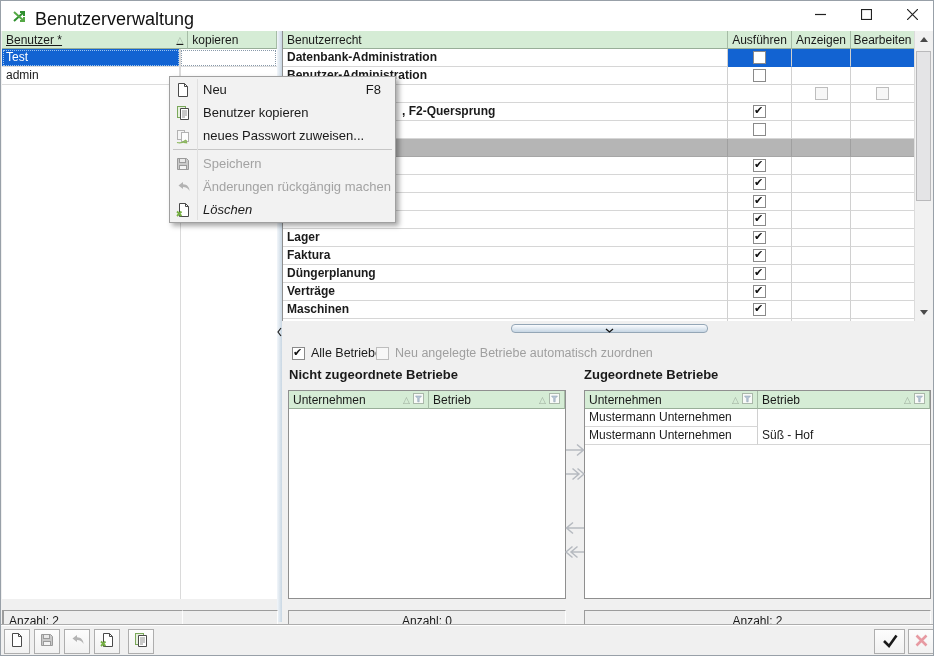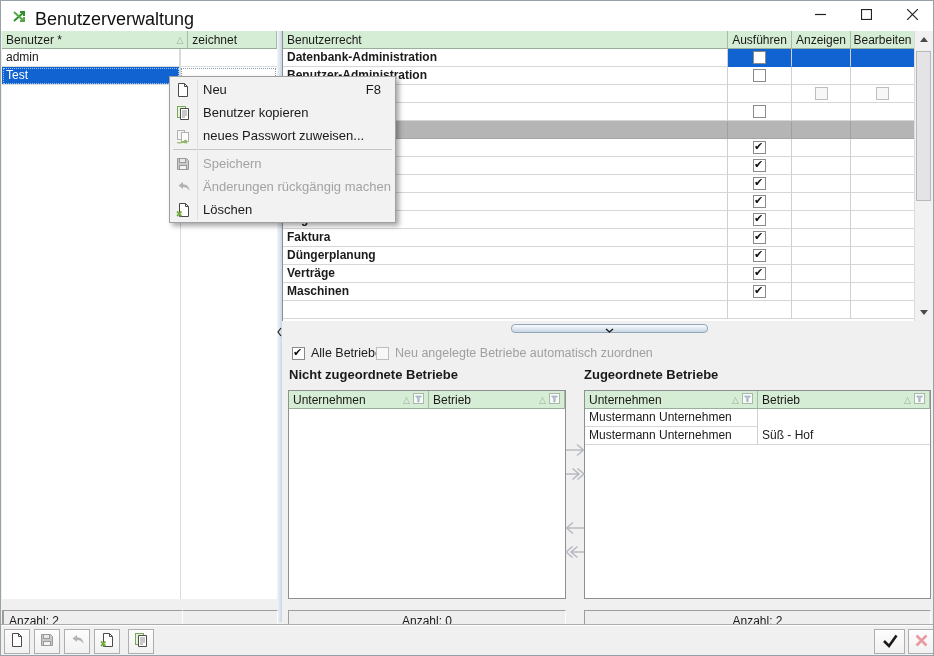--- a/index.html
+++ b/index.html
@@ -19,21 +19,21 @@
   .hdr { background:#d5ecd5; border-right:1px solid #a6bca6; border-bottom:1px solid #98ae98; display:flex; align-items:center; padding:0 4px; height:18px; font-size:12px; }
   .sort-tri { font-size:9px; color:#9cac9c; margin-left:auto; }
   .cb { width:13px; height:13px; background:#fff; border:1px solid #8a8a8a; position:relative; }
   .cb.checked::after { content:"\2714"; position:absolute; left:0px; top:-2px; font-size:11px; color:#111; }
   .cb.disabled { border-color:#bdbdbd; background:#f7f7f7; }
   .sunken { background:#eeeeee; border:1px solid; border-color:#9c9c9c #fdfdfd #fdfdfd #9c9c9c; }
 
   
   .users-table { position:absolute; left:1px; top:30px; width:275px; height:568px; background:#fff; }
   .users-hdr { position:absolute; left:0; top:0; width:275px; height:18px; display:flex; }
-  .uh1 { width:205px; } .uh2 { width:97px; }
+  .uh1 { width:205px;text-decoration:underline; } .uh2 { width:97px; }
   .users-colline { position:absolute; left:178px; top:18px; bottom:0; width:1px; background:#dadada; }
   #users-rows { position:absolute; left:0; top:18px; width:275px; }
   .urow { display:flex; height:18px; }
   .ucell { height:18px; line-height:17px; padding:0 4px; border-bottom:1px solid #dcdcdc; overflow:hidden; white-space:nowrap; }
   .u1 { width:178px; border-right:1px solid #dadada; }
   .u2 { width:97px; }
   .ucell.sel { background:#1263d2; color:#fff; outline:1px dotted #9cc4ee; outline-offset:-2px; }
   .ucell.selrest { outline:1px dotted #8899aa; outline-offset:-2px; }
 
   
@@ -130,32 +130,32 @@
     </div>
   </div>
 
   <div class="users-table">
     <div class="users-hdr">
       <div class="hdr uh1">
         <span>Benutzer *</span>
         <span class="sort-tri">△</span>
       </div>
       <div class="hdr uh2">
-        <span>zeichnet</span>
+        <span>kopieren</span>
       </div>
     </div>
     <div class="users-colline"></div>
     <div id="users-rows">
         <div class="urow">
+          <div class="ucell u1 sel">Test</div>
+          <div class="ucell u2 selrest"></div>
+        </div>
+        <div class="urow">
           <div class="ucell u1">admin</div>
           <div class="ucell u2"></div>
-        </div>
-        <div class="urow">
-          <div class="ucell u1 sel">Test</div>
-          <div class="ucell u2 selrest"></div>
         </div>
       </div>
   </div>
 
   <div class="v-split"></div>
   <span class="v-split-chev">
     <svg width="5" height="10">
         <path d="M4 1 L1 5 L4 9" fill="none" stroke="#222" stroke-width="1.2"></path>
       </svg>
   </span>
@@ -194,20 +194,28 @@
         </div>
         <div class="rrow">
           <div class="rcell rlabel"></div>
           <div class="rcell rcb" style="width: 64px;"></div>
           <div class="rcell rcb" style="width: 59px;">
             <div class="cb disabled"></div>
           </div>
           <div class="rcell rcb" style="width: 64px;">
             <div class="cb disabled"></div>
           </div>
+        </div>
+        <div class="rrow">
+          <div class="rcell rlabel" style="padding-left: 119px;">, F2-Quersprung</div>
+          <div class="rcell rcb" style="width: 64px;">
+            <div class="cb checked"></div>
+          </div>
+          <div class="rcell rcb" style="width: 59px;"></div>
+          <div class="rcell rcb" style="width: 64px;"></div>
         </div>
         <div class="rrow">
           <div class="rcell rlabel"></div>
           <div class="rcell rcb" style="width: 64px;">
             <div class="cb"></div>
           </div>
           <div class="rcell rcb" style="width: 59px;"></div>
           <div class="rcell rcb" style="width: 64px;"></div>
         </div>
         <div class="rrow group">
@@ -502,19 +510,19 @@
           <div class="mi-shortcut" style="display: inline;"></div>
         </div>
         <div class="menu-item">
           <span class="mi-icon">
             <svg width="16" height="16">
               <path d="M4.5 1.5 h6 l3 3 v10 h-9 z" fill="#fff" stroke="#4a4a4a"></path>
               <path d="M10.5 1.5 v3 h3" fill="none" stroke="#4a4a4a"></path>
               <path d="M2 9.5 L6.5 14 M6.5 9.5 L2 14" stroke="#76b043" stroke-width="1.8"></path>
             </svg>
           </span>
-          <div class="mi-label" style="display: inline;">Löschen</div>
+          <div class="mi-label" style="display: inline; font-style: italic;">Löschen</div>
           <div class="mi-shortcut" style="display: inline;"></div>
         </div>
       </div>
   </div>
 
 </div>
 
 </body></html>

